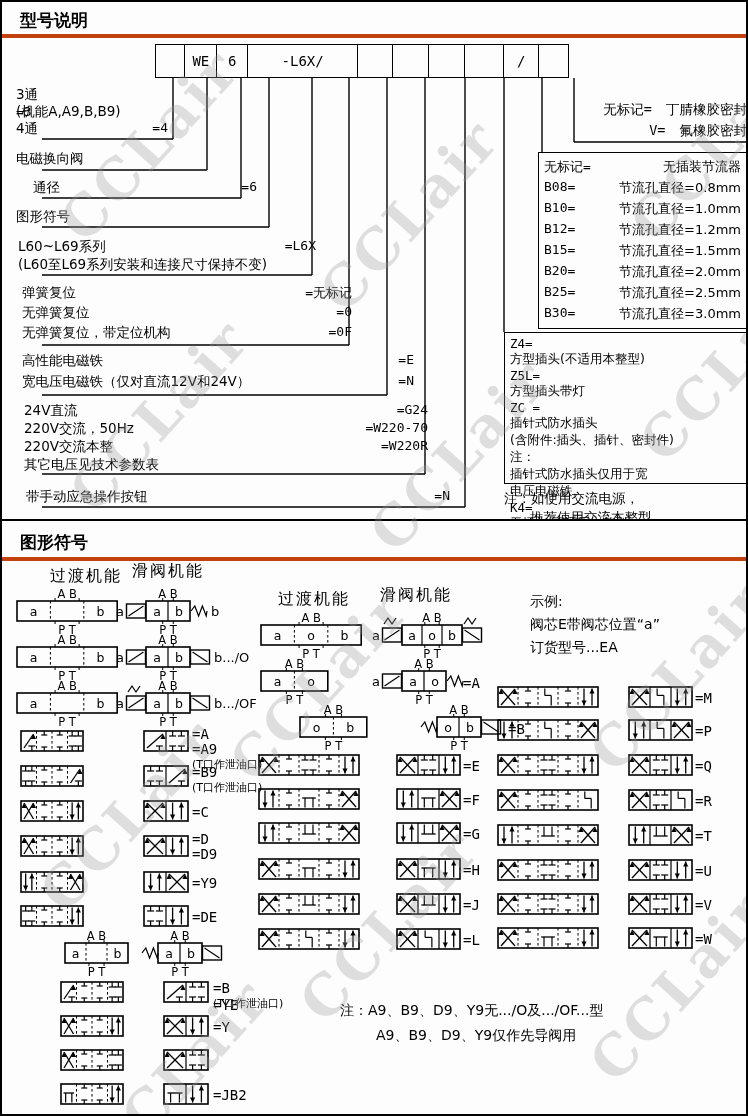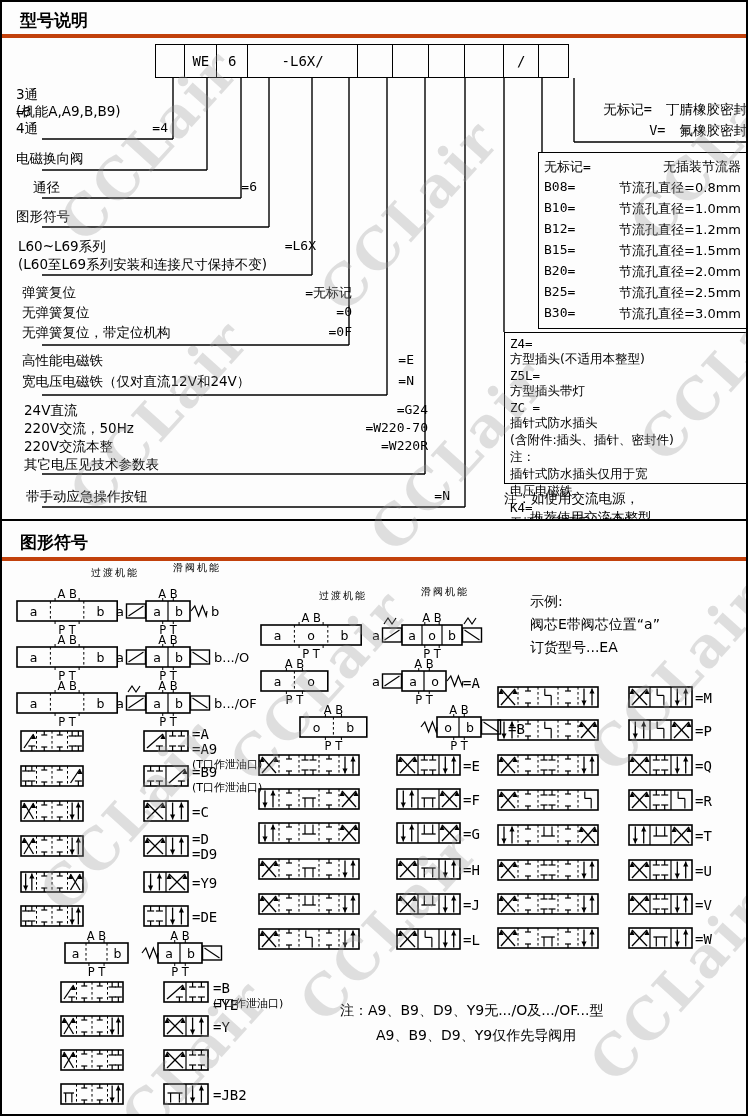--- a/index.html
+++ b/index.html
@@ -24,21 +24,21 @@
   .obox{position:absolute;border:1.6px solid #000;box-sizing:border-box;
         display:flex;flex-direction:column;justify-content:space-around;padding:3px 5px;}
   .trow{display:flex;font-size:13px;white-space:nowrap;}
   .trow .k{width:56px;font-family:"DejaVu Sans Mono",monospace;}
   .trow .v{flex:1;text-align:right;}
   .prow{display:flex;justify-content:flex-start;font-size:12.5px;white-space:nowrap;flex-direction:column;}
   .prow .k{font-family:"DejaVu Sans Mono",monospace;}
   .acnote{position:absolute;font-size:13.5px;line-height:19px;}
   .acnote span{display:block;}
   .acnote span:nth-child(2){padding-left:26px;}
-  .shead{position:absolute;font-size:10px;letter-spacing:2px;white-space:nowrap;margin-left:41px;}
+  .shead{position:absolute;font-size:16px;letter-spacing:2px;white-space:nowrap;}
   .example{position:absolute;font-size:14px;line-height:23px;}
   .example span{display:block;white-space:nowrap;}
   .bnote{position:absolute;font-size:14px;line-height:25px;}
   .bnote span{display:block;white-space:nowrap;}
   .bnote span:nth-child(2){padding-left:36px;}
   .slab{position:absolute;font-family:"DejaVu Sans Mono",monospace;font-size:14px;
         line-height:15px;white-space:nowrap;}
   .slab .snote{display:block;font-size:11px;font-family:"DejaVu Sans",sans-serif;}
   .slab span{display:block;}
   .wm{position:absolute;font-size:56px;font-weight:bold;color:#9a9a9a;opacity:.30;

